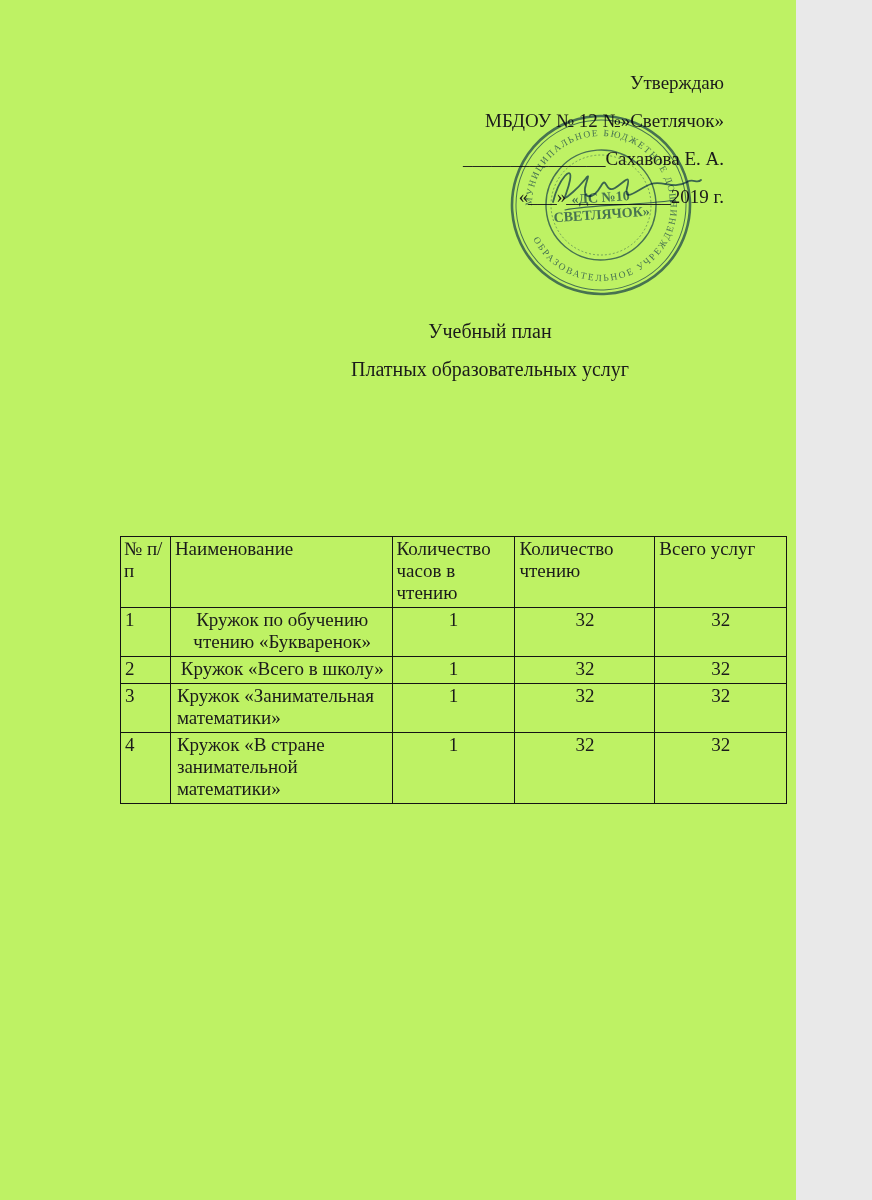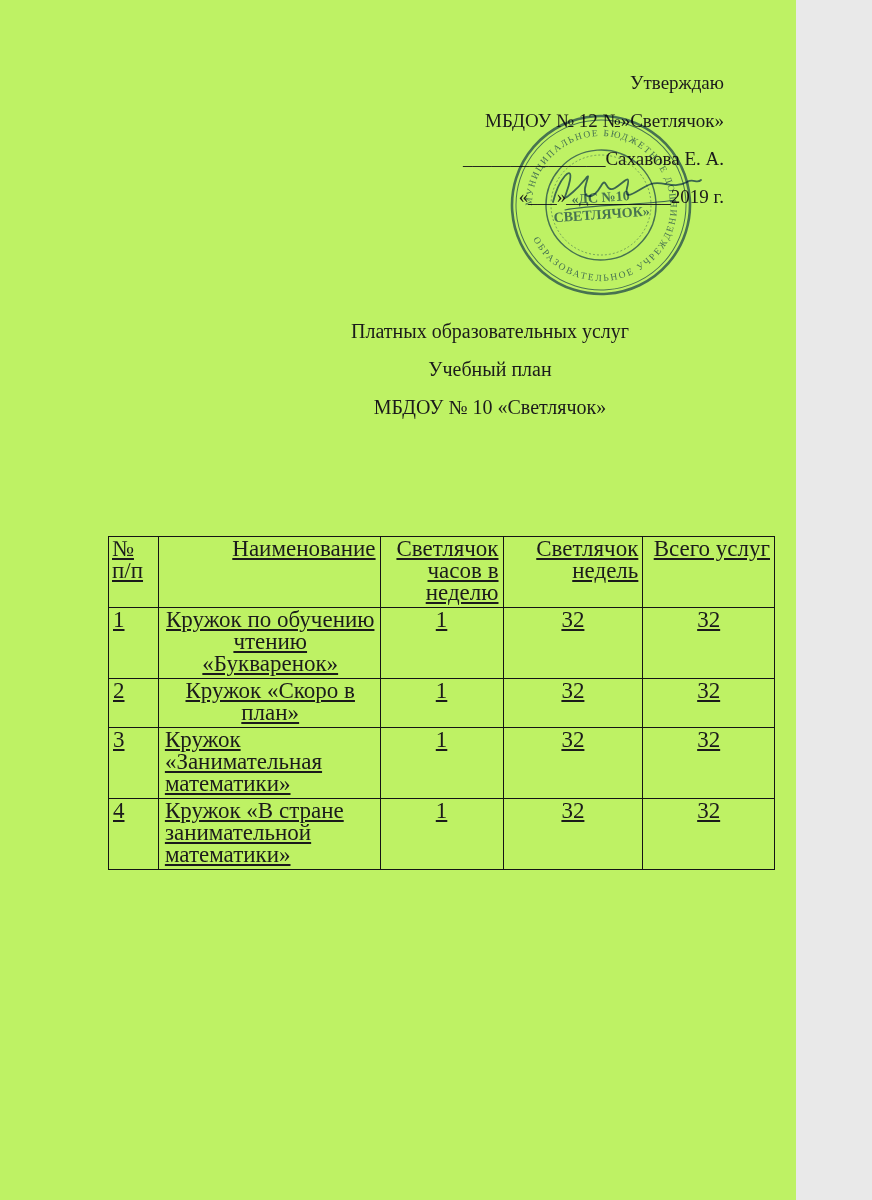--- a/index.html
+++ b/index.html
@@ -63,35 +63,34 @@
     text-align: center;
     font-size: 20px;
     line-height: 38px;
     z-index: 1;
   }
 
   
   .plan-table {
     position: absolute;
     top: 536px;
-    left: 108px;
+    left: 120px;
     width: 667px;
     border-collapse: collapse;
-    font-size: 23px;
+    font-size: 19px;
     line-height: 22px;
     z-index: 1;
-    text-decoration: underline;
   }
   .plan-table th, .plan-table td {
     border: 1.5px solid #141414;
     vertical-align: top;
     padding: 1px 4px 3px 4px;
     font-weight: normal;
   }
-  .plan-table th { text-align: right; }
+  .plan-table th { text-align: left; }
   .plan-table th.col-num { text-align: left; padding-left: 3px; }
   .plan-table td.cell-num { text-align: left; }
   .plan-table td.cell-val { text-align: center; }
   .plan-table td.cell-name { text-align: left; padding-left: 6px; }
   .plan-table td.cell-name.centered { text-align: center; }
 </style>
 </head>
 <body>
 
 <div class="page">
@@ -127,53 +126,52 @@
   </div>
 
   <div class="signature">
     <svg width="160" height="62" viewBox="0 0 160 62">
       <path d="M8,44 C14,20 28,6 25,22 C22,38 14,46 28,34 C42,22 46,10 41,26 C36,42 48,42 56,28 C62,17 60,36 70,30 C80,24 86,14 82,30 C78,46 94,30 106,26 C118,22 128,32 142,24 C148,20 152,26 156,22" fill="none" stroke="#3b5bc0" stroke-width="1.8" stroke-linecap="round"></path>
       <path d="M20,52 C50,46 90,48 130,42" fill="none" stroke="#3b5bc0" stroke-width="1.2" stroke-linecap="round"></path>
     </svg>
   </div>
 
   <div class="title-block">
+    <div>Учебный план</div>
     <div>Платных образовательных услуг</div>
-    <div>Учебный план</div>
-    <div>МБДОУ № 10 «Светлячок»</div>
   </div>
 
   <table class="plan-table">
     <colgroup>
       <col style="width:50px">
       <col style="width:222px">
       <col style="width:123px">
       <col style="width:140px">
       <col style="width:132px">
     </colgroup>
     <thead>
       <tr>
         <th class="col-num">№ п/п</th>
         <th>Наименование</th>
-        <th>Светлячок часов в неделю</th>
-        <th>Светлячок недель</th>
+        <th>Количество часов в чтению</th>
+        <th>Количество чтению</th>
         <th>Всего услуг</th>
       </tr>
     </thead>
     <tbody>
       <tr>
         <td class="cell-num">1</td>
         <td class="cell-name centered">Кружок по обучению чтению «Букваренок»</td>
         <td class="cell-val">1</td>
         <td class="cell-val">32</td>
         <td class="cell-val">32</td>
       </tr>
       <tr>
         <td class="cell-num">2</td>
-        <td class="cell-name centered">Кружок «Скоро в план»</td>
+        <td class="cell-name centered">Кружок «Всего в школу»</td>
         <td class="cell-val">1</td>
         <td class="cell-val">32</td>
         <td class="cell-val">32</td>
       </tr>
       <tr>
         <td class="cell-num">3</td>
         <td class="cell-name">Кружок «Занимательная математики»</td>
         <td class="cell-val">1</td>
         <td class="cell-val">32</td>
         <td class="cell-val">32</td>

